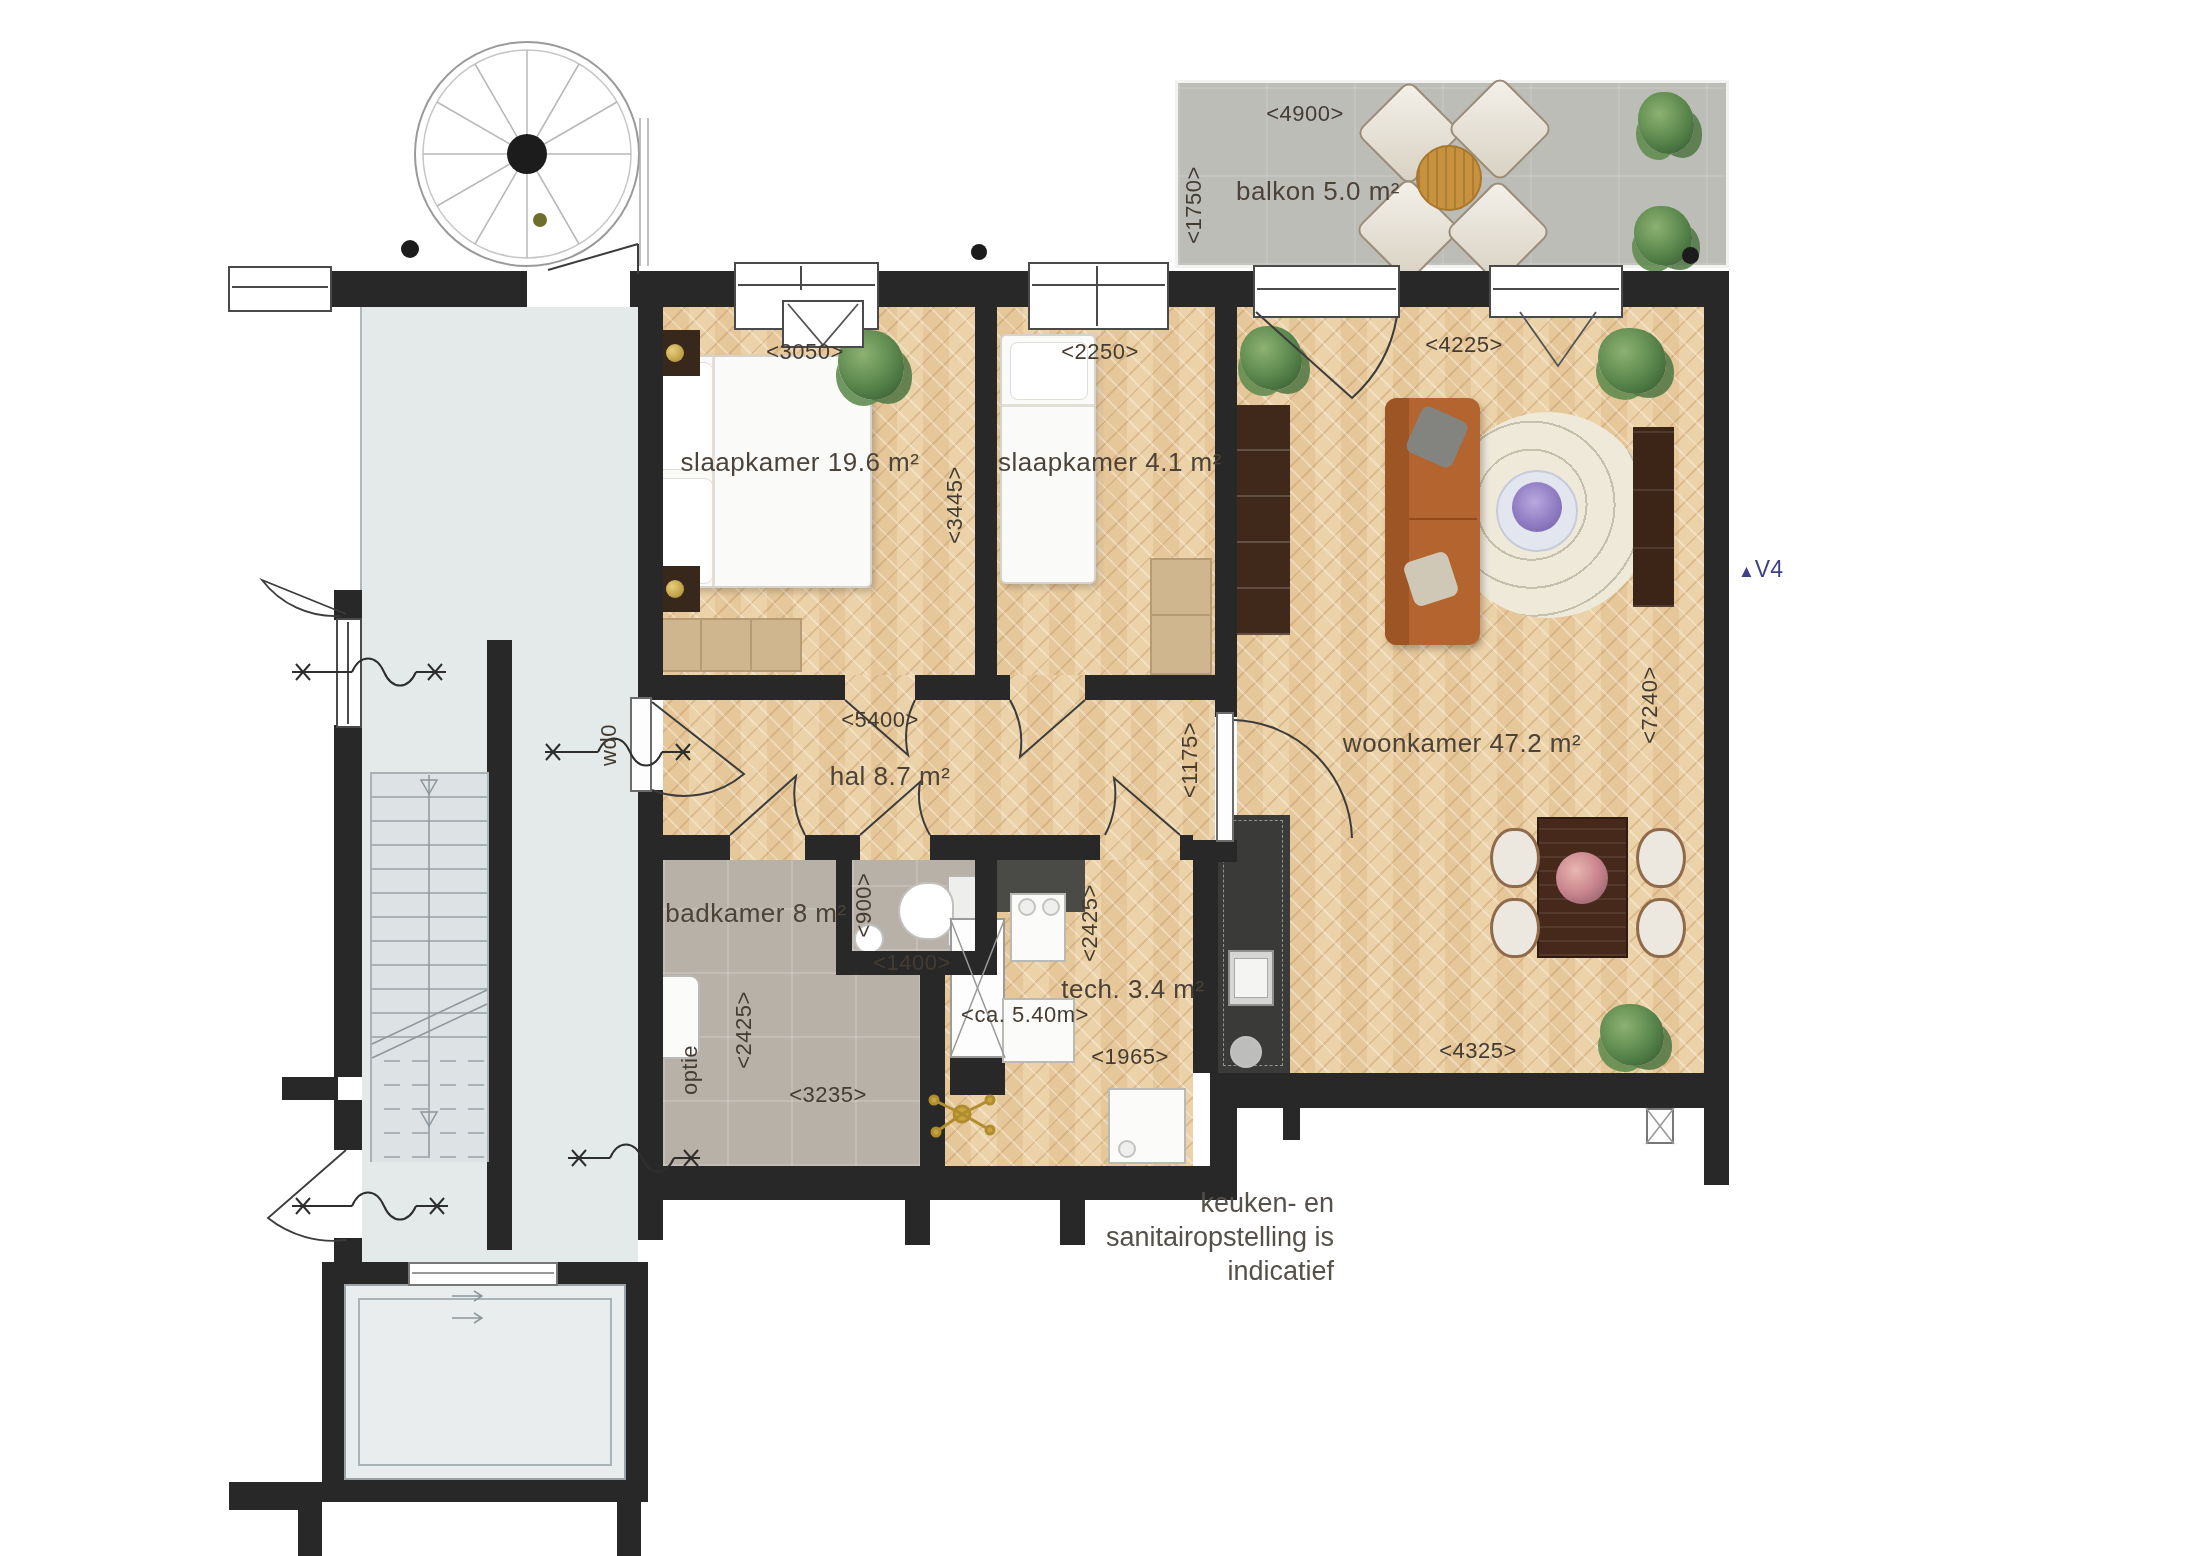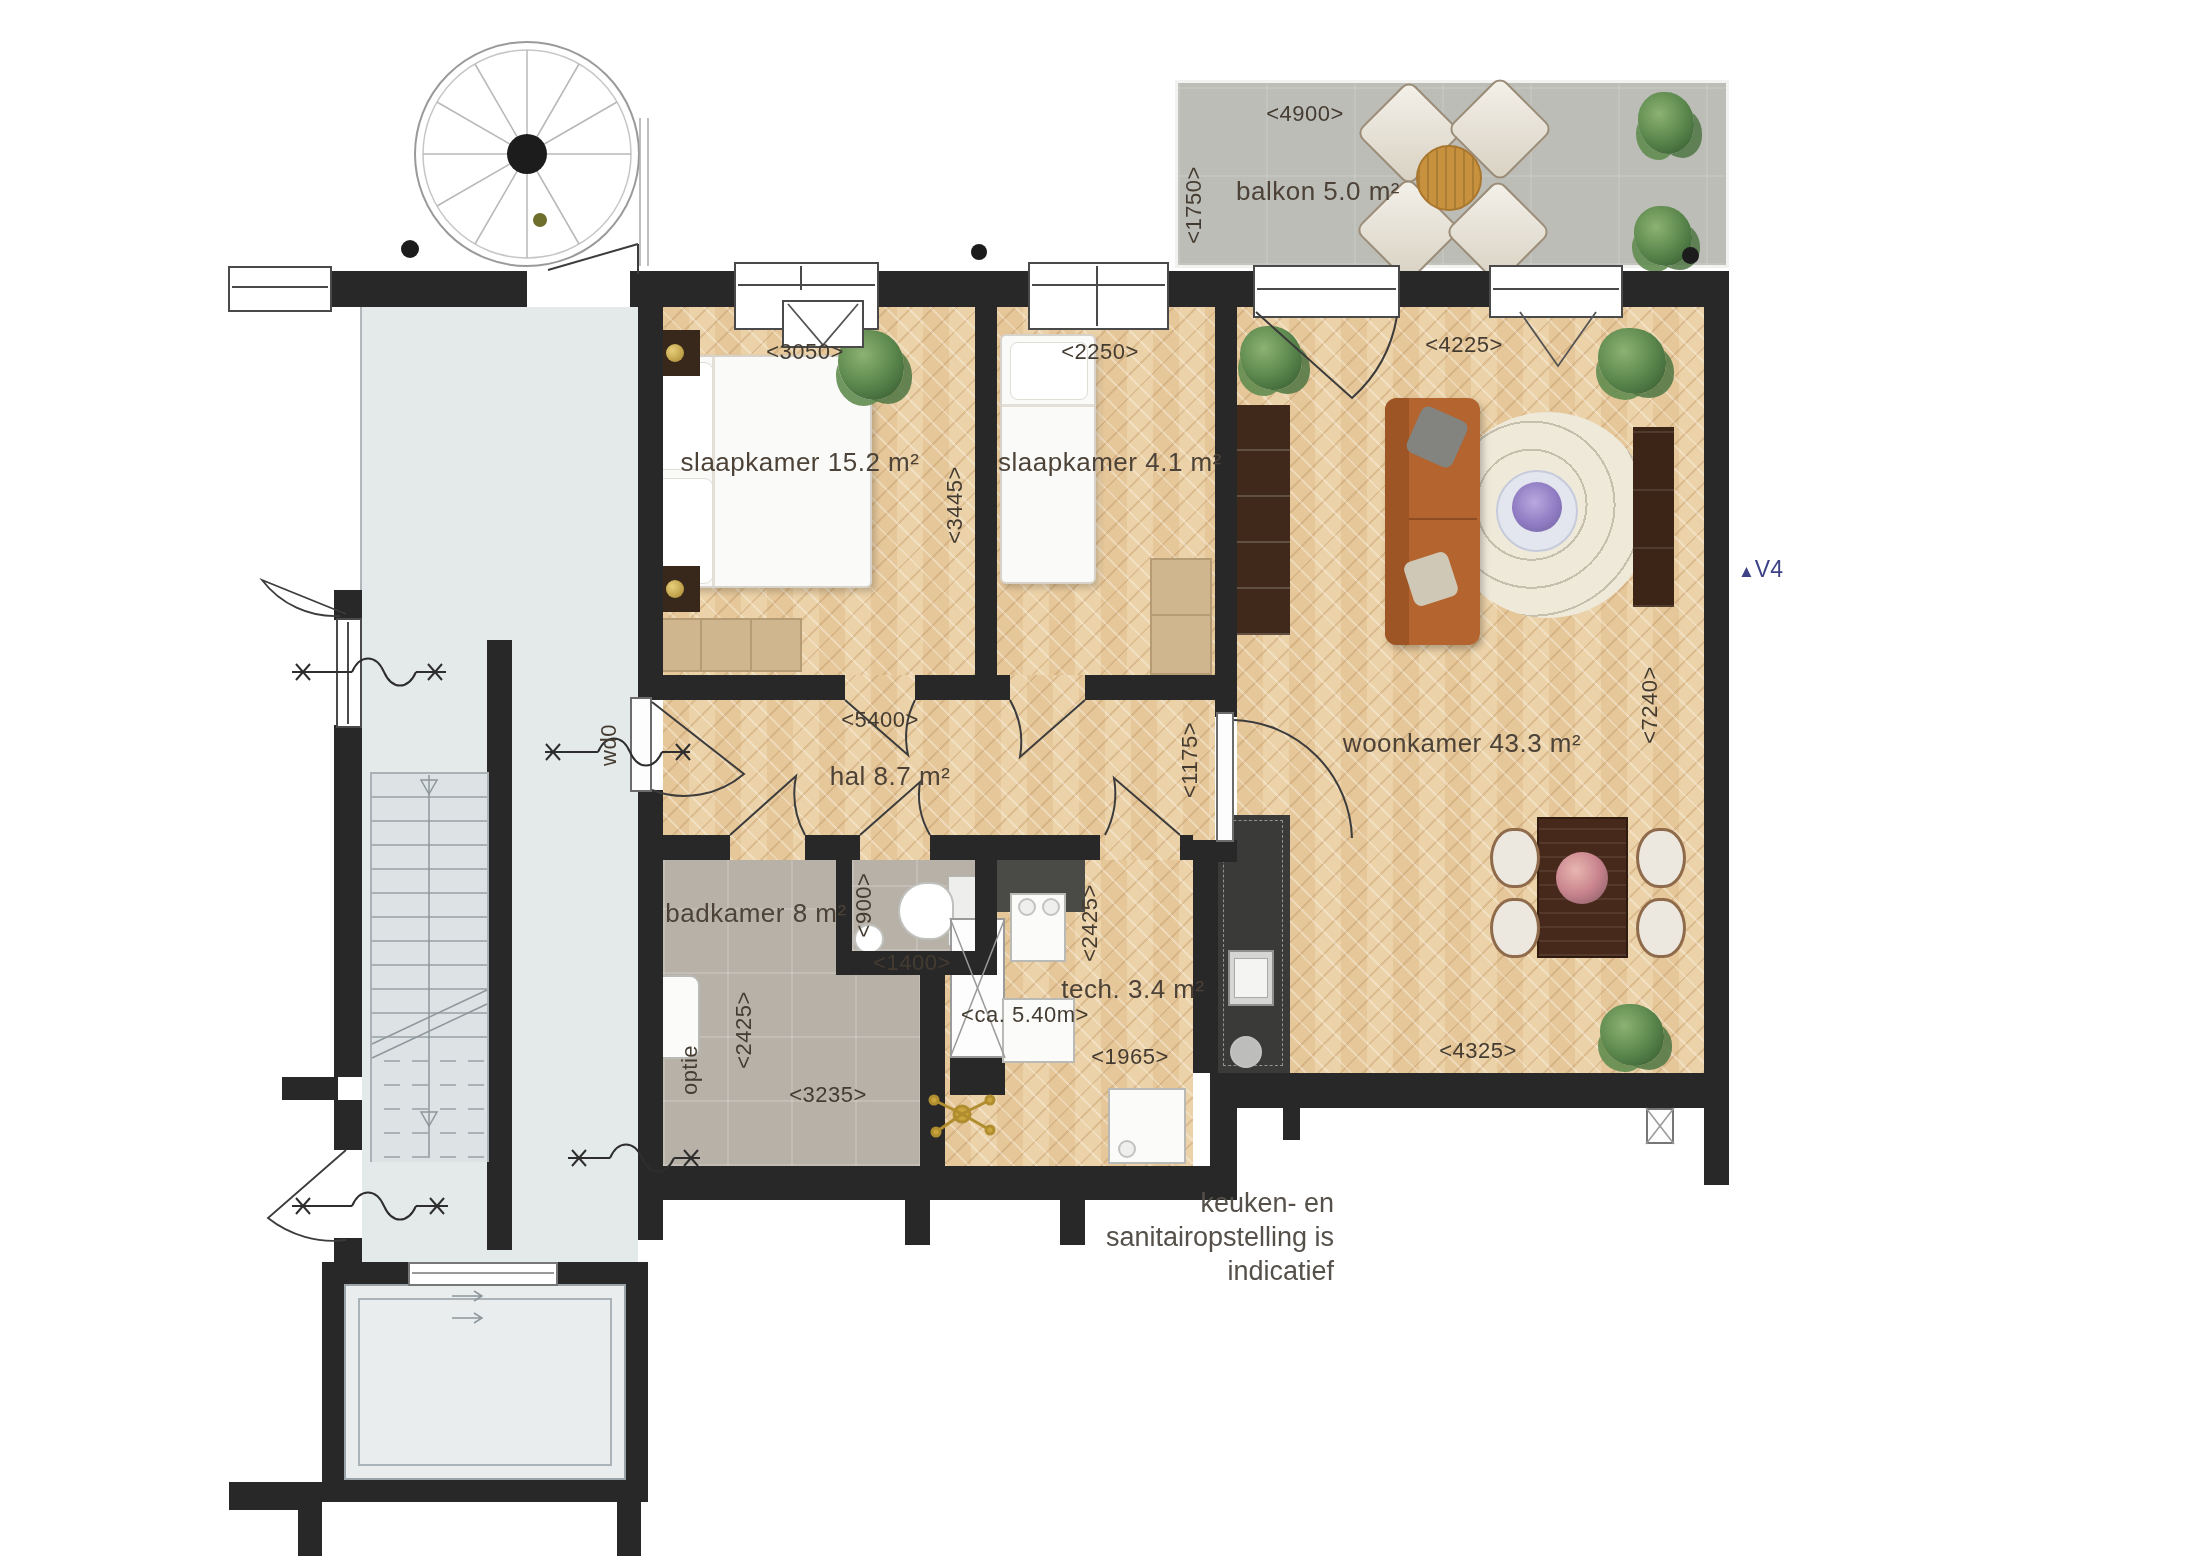--- a/index.html
+++ b/index.html
@@ -296,28 +296,28 @@
         <circle cx="990" cy="1100" r="4"></circle>
       <circle cx="936" cy="1132" r="4"></circle>
         <circle cx="990" cy="1130" r="4"></circle>
     </g>
   </svg>
 
   <span class="lbl" style="left:1318px;top:191px;">balkon 5.0 m²</span>
   <span class="dim" style="left:1305px;top:114px;">&lt;4900&gt;</span>
   <span class="dim vert" style="left:1194px;top:205px;">&lt;1750&gt;</span>
 
-  <span class="lbl" style="left:800px;top:462px;">slaapkamer 15.2 m²</span>
+  <span class="lbl" style="left:800px;top:462px;">slaapkamer 19.6 m²</span>
   <span class="dim" style="left:805px;top:352px;">&lt;3050&gt;</span>
   <span class="dim vert" style="left:955px;top:505px;">&lt;3445&gt;</span>
 
   <span class="lbl" style="left:1110px;top:462px;">slaapkamer 4.1 m²</span>
   <span class="dim" style="left:1100px;top:352px;">&lt;2250&gt;</span>
 
-  <span class="lbl" style="left:1462px;top:743px;">woonkamer 43.3 m²</span>
+  <span class="lbl" style="left:1462px;top:743px;">woonkamer 47.2 m²</span>
   <span class="dim" style="left:1464px;top:345px;">&lt;4225&gt;</span>
   <span class="dim vert" style="left:1650px;top:705px;">&lt;7240&gt;</span>
   <span class="dim" style="left:1478px;top:1051px;">&lt;4325&gt;</span>
 
   <span class="lbl" style="left:890px;top:776px;">hal 8.7 m²</span>
   <span class="dim" style="left:880px;top:720px;">&lt;5400&gt;</span>
   <span class="dim vert" style="left:1190px;top:760px;">&lt;1175&gt;</span>
 
   <span class="lbl" style="left:756px;top:913px;">badkamer 8 m²</span>
   <span class="dim vert" style="left:744px;top:1030px;">&lt;2425&gt;</span>

